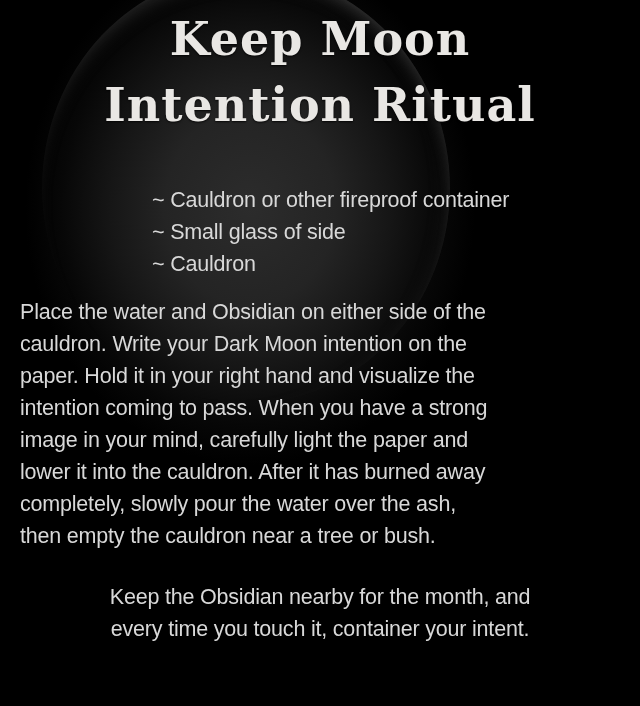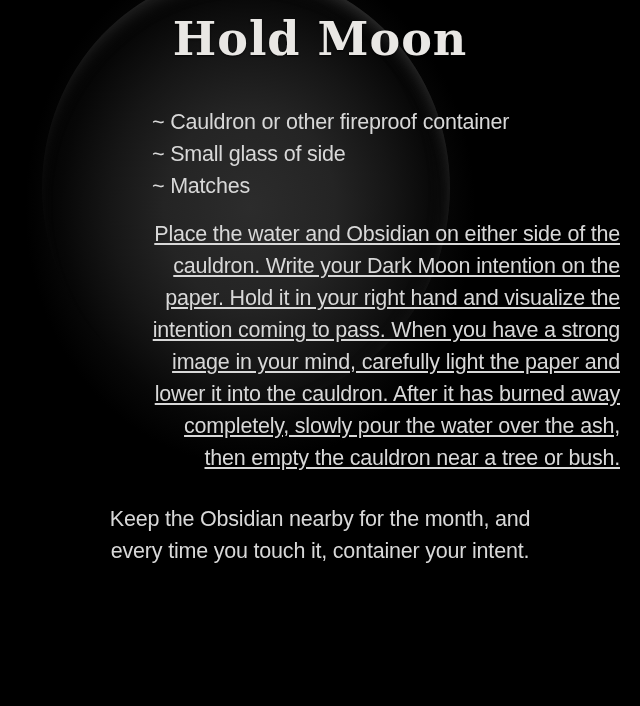--- a/index.html
+++ b/index.html
@@ -53,37 +53,36 @@
     font-weight: bold;
     font-size: 46px;
     line-height: 66px;
     letter-spacing: 1px;
     color: #e9e7e4;
     text-shadow: 0 1px 2px rgba(0,0,0,0.8);
   }
   .title-line { display: block; }
   .supplies {
     list-style: none;
-    margin: 34px 0 0 152px;
+    margin: 46px 0 0 152px;
     padding: 0;
     font-size: 21.5px;
     line-height: 32px;
     letter-spacing: -0.2px;
     color: #d8d8d8;
   }
   .instructions {
     margin: 16px auto 0;
     width: 600px;
-    text-align: right;
+    text-align: left;
     white-space: pre-line;
     font-size: 21.5px;
     line-height: 32px;
     letter-spacing: -0.2px;
     color: #d8d8d8;
-    text-decoration: underline;
   }
   .closing {
     margin: 29px auto 0;
     width: 600px;
     text-align: center;
     white-space: pre-line;
     font-size: 21.5px;
     line-height: 32px;
     letter-spacing: -0.2px;
     color: #d8d8d8;
@@ -91,27 +90,28 @@
 </style>
 </head>
 <body>
 
 <div class="page">
   <div class="moon"></div>
   <div class="moon-rim"></div>
 
   <div class="content">
     <h1 class="title">
-      <span class="title-line">Hold Moon</span>
+      <span class="title-line">Keep Moon</span>
+      <span class="title-line">Intention Ritual</span>
     </h1>
 
     <ul class="supplies">
       <li>~ Cauldron or other fireproof container</li>
       <li>~ Small glass of side</li>
-      <li>~ Matches</li>
+      <li>~ Cauldron</li>
     </ul>
 
     <p class="instructions">Place the water and Obsidian on either side of the
 cauldron. Write your Dark Moon intention on the
 paper. Hold it in your right hand and visualize the
 intention coming to pass. When you have a strong
 image in your mind, carefully light the paper and
 lower it into the cauldron. After it has burned away
 completely, slowly pour the water over the ash,
 then empty the cauldron near a tree or bush.</p>

